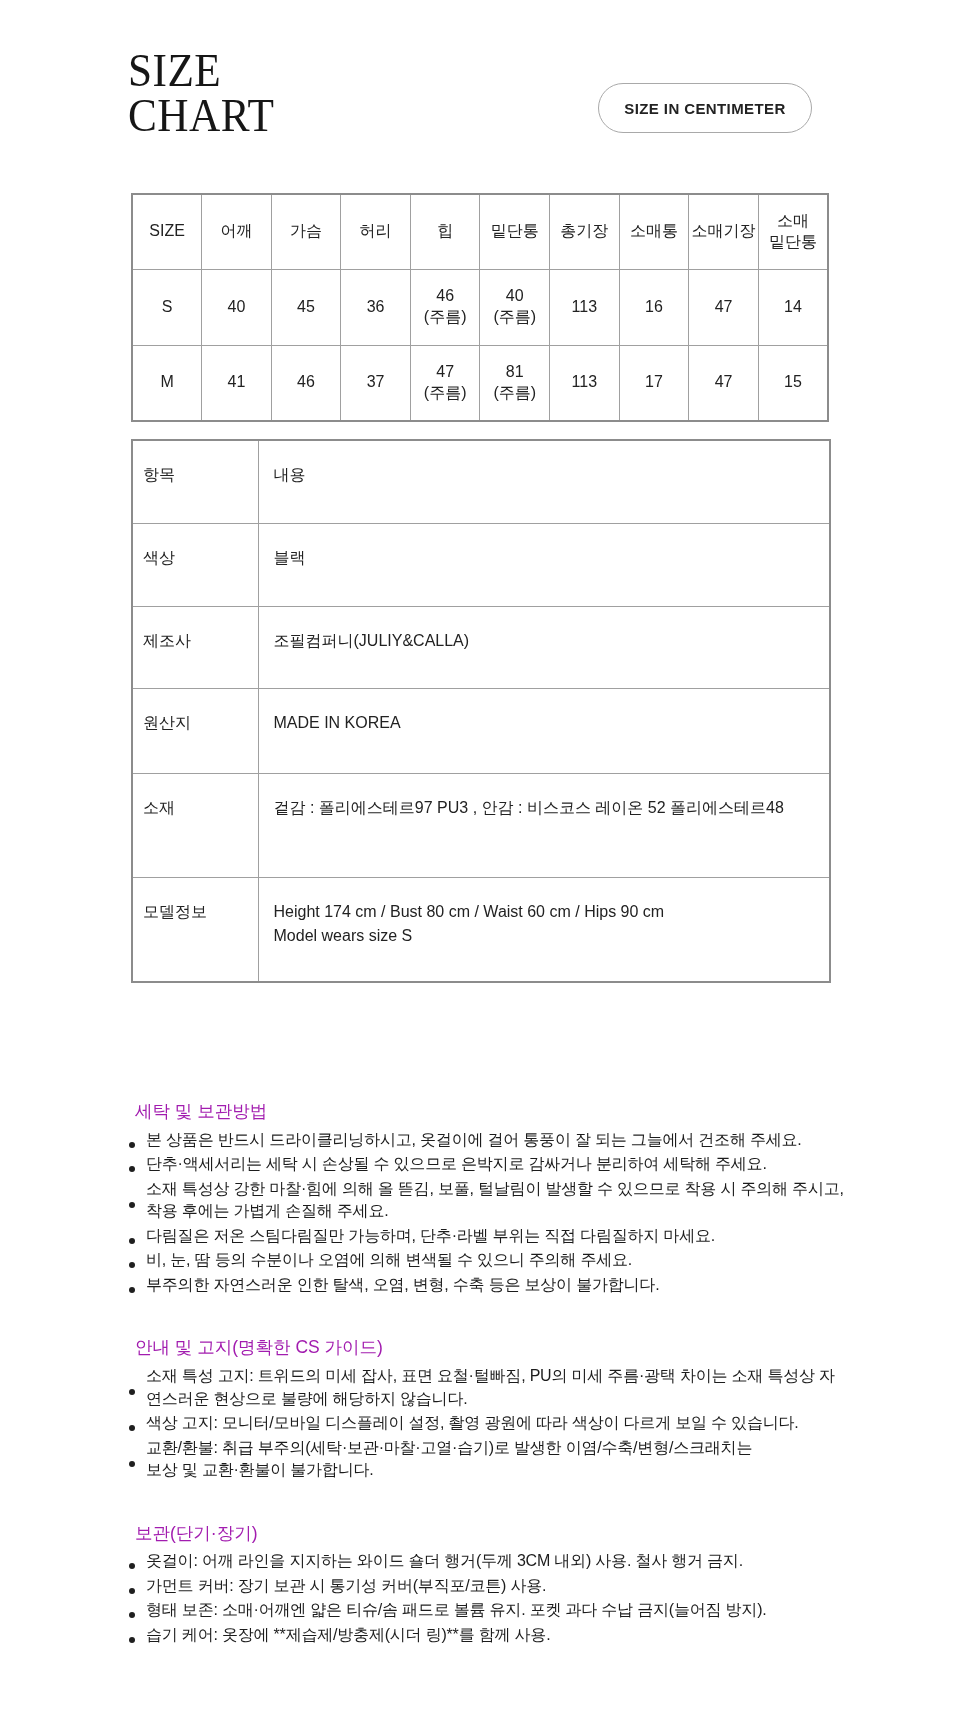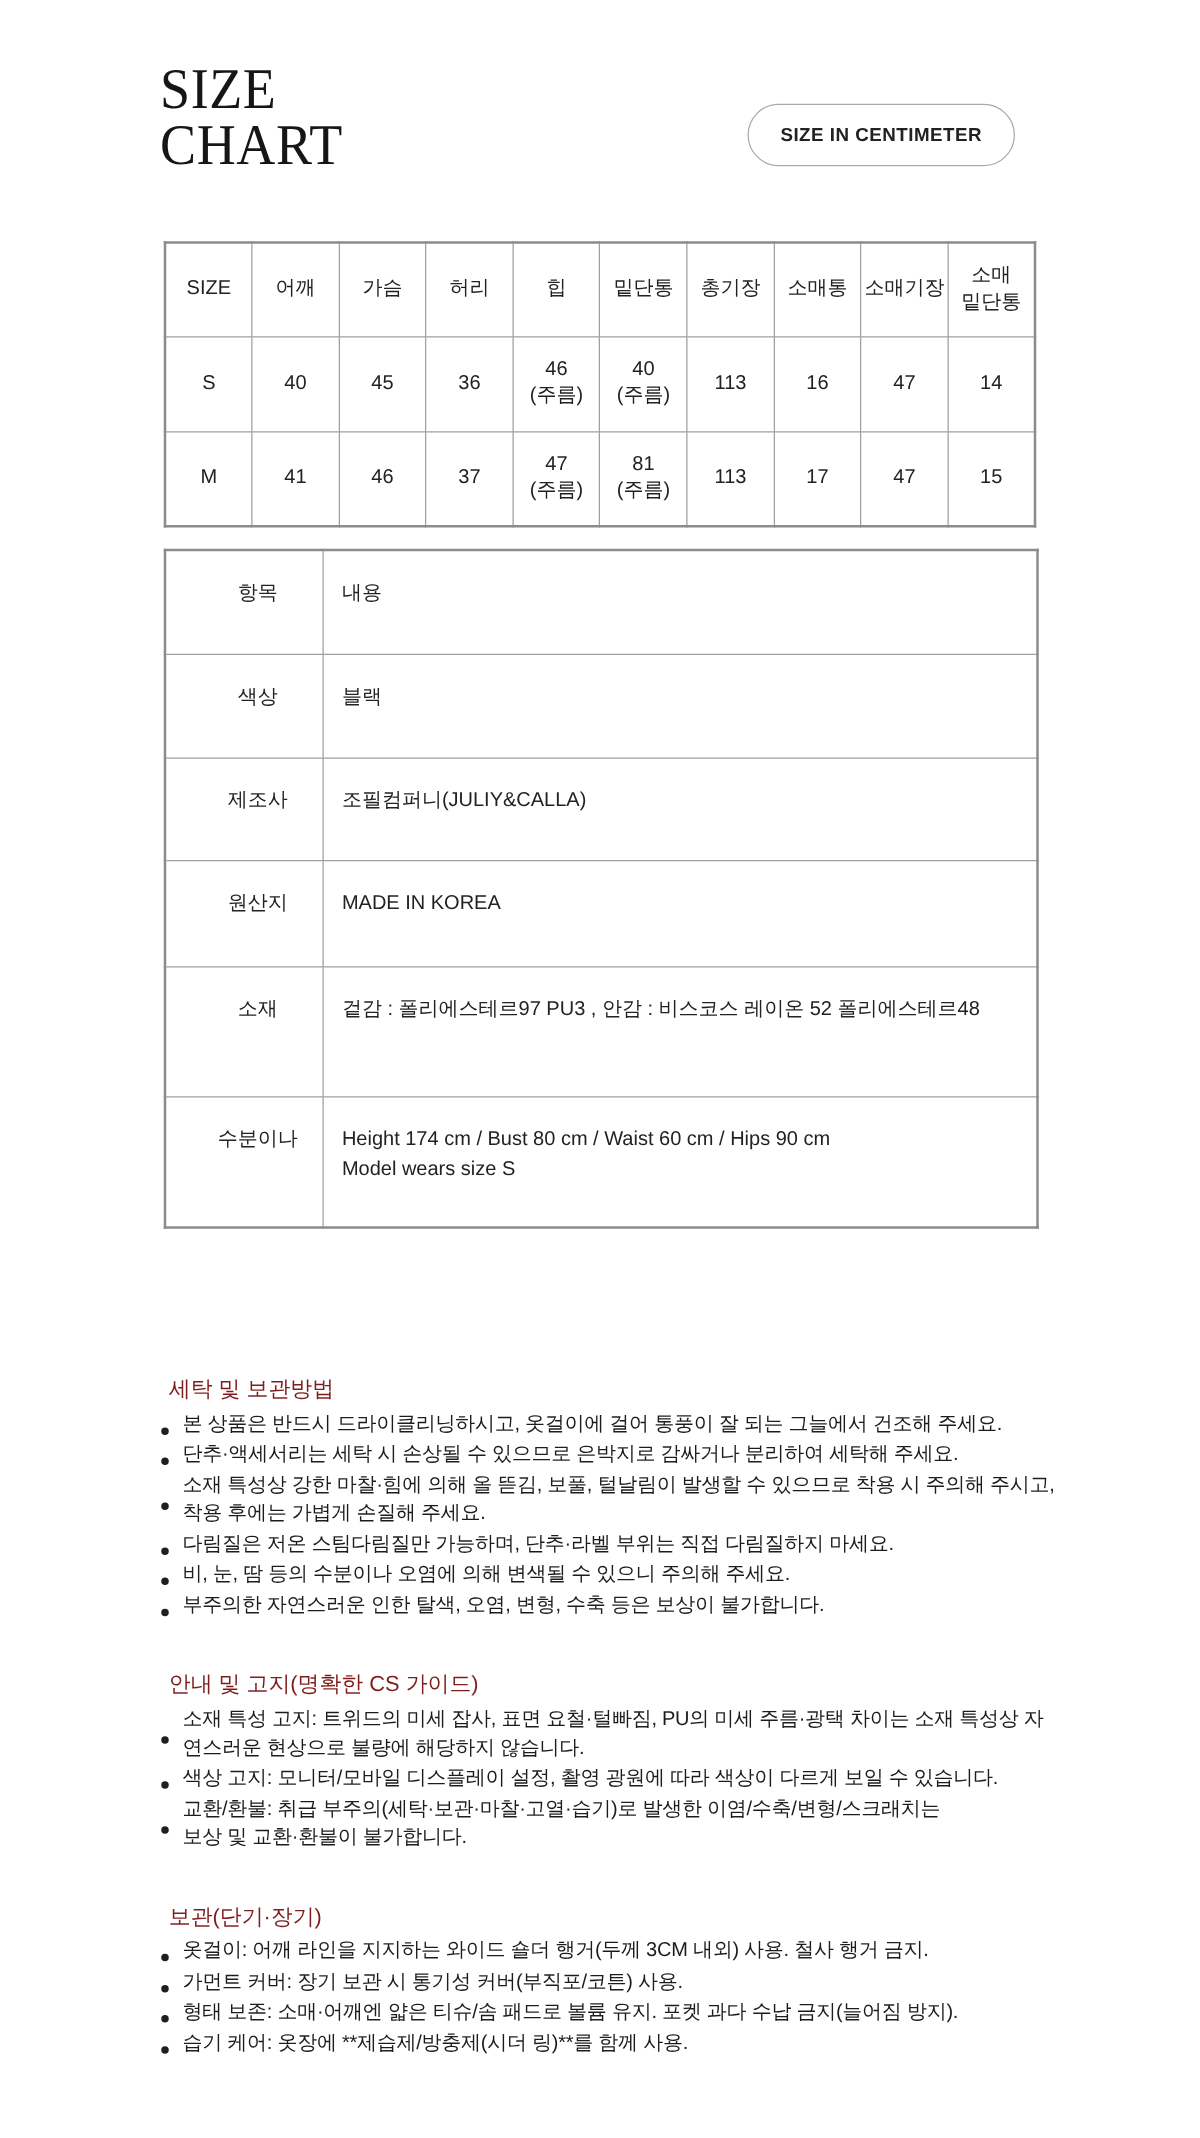--- a/index.html
+++ b/index.html
@@ -81,34 +81,34 @@
     border: 1px solid #a0a0a0;
     text-align: left;
     vertical-align: top;
     font-weight: 400;
     font-size: 16px;
     color: #222;
     white-space: pre-line;
     line-height: 1.55;
   }
   .info-table .col-label { width: 126px; }
-  .info-table th { padding: 22px 8px 8px 30px; text-align: center; }
+  .info-table th { padding: 22px 8px 8px 10px; }
   .info-table td { padding: 22px 14px 8px 15px; }
 
   
   .sections {
     position: absolute;
     left: 128px;
     top: 1100px;
     width: 716px;
   }
   .care-section .sec-heading {
     font-size: 17.5px;
     font-weight: 400;
-    color: #7f1d1d;
+    color: #a21caf;
     margin: 0 0 6px 7px;
     line-height: 1.3;
   }
   .care-section { margin-bottom: 0; }
   .care-section + .care-section { margin-top: 40px; }
   ul.care-list { list-style: none; }
   ul.care-list li {
     display: flex;
     align-items: center;
     margin-bottom: 2px;
@@ -206,21 +206,21 @@
       </tr>
       <tr style="height:85px;">
         <th class="col-label">원산지</th>
         <td>MADE IN KOREA</td>
       </tr>
       <tr style="height:104px;">
         <th class="col-label">소재</th>
         <td>겉감 : 폴리에스테르97 PU3 , 안감 : 비스코스 레이온 52 폴리에스테르48</td>
       </tr>
       <tr style="height:105px;">
-        <th class="col-label">수분이나</th>
+        <th class="col-label">모델정보</th>
         <td>Height 174 cm / Bust 80 cm / Waist 60 cm / Hips 90 cm
 Model wears size S</td>
       </tr>
     </tbody>
   </table>
 
   <div class="sections">
 
     <section class="care-section">
       <h2 class="sec-heading">세탁 및 보관방법</h2>

